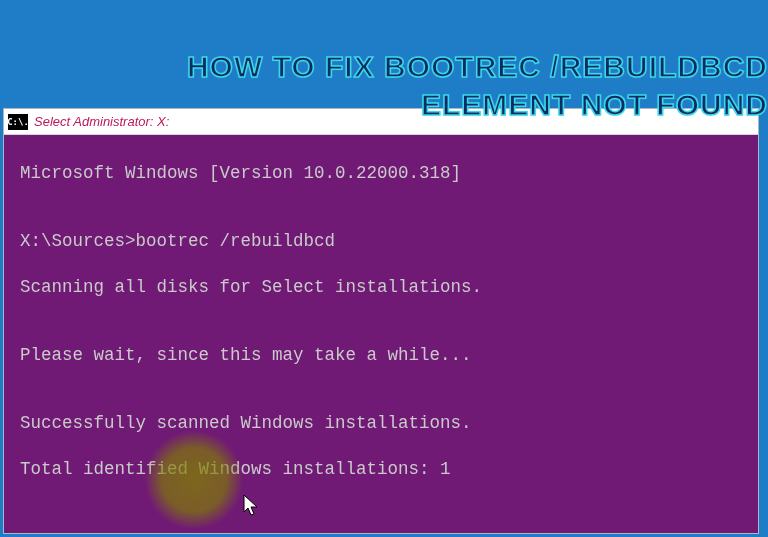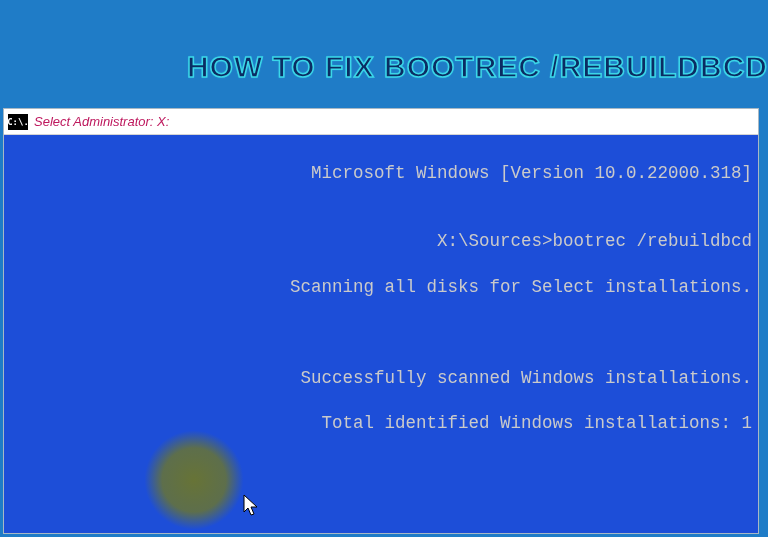--- a/index.html
+++ b/index.html
@@ -63,31 +63,30 @@
     }
     .titlebar-text {
       font-family: "Segoe UI", Arial, sans-serif;
       font-size: 13px;
       font-style: italic;
       color: #be185d;
       white-space: nowrap;
       overflow: hidden;
     }
     .terminal-body {
-      background: #1d4ed8;
+      background: #701a75;
       color: #cacaca;
       font-family: Consolas, "Courier New", monospace;
       font-size: 17.5px;
       line-height: 1.3;
-      padding: 4px 6px;
+      padding: 4px 16px;
       height: calc(100% - 26px);
       white-space: pre;
       overflow: hidden;
       position: relative;
-      text-align: right;
     }
     .terminal-line { display: block; }
     .cursor-spot {
       position: absolute;
       width: 100px;
       height: 100px;
       left: 140px;
       top: 295px;
       background: radial-gradient(circle, rgba(128,128,0,0.75) 0%, rgba(128,128,0,0.65) 45%, rgba(128,128,0,0) 70%);
       border-radius: 50%;
@@ -102,33 +101,35 @@
     .mouse-cursor svg {
       width: 18px;
       height: 24px;
     }
   </style>
 </head>
 <body>
 
 <div class="headline">
   <div class="headline-text">HOW TO FIX BOOTREC /REBUILDBCD</div>
+  <div class="headline-text">ELEMENT NOT FOUND</div>
 </div>
 
 <div class="terminal-window">
   <div class="titlebar">
     <div class="titlebar-icon">C:\.</div>
     <div class="titlebar-text">Select Administrator: X:</div>
   </div>
   <div class="terminal-body">
 <span class="terminal-line">Microsoft Windows [Version 10.0.22000.318]</span>
 <span class="terminal-line"></span>
 <span class="terminal-line">X:\Sources&gt;bootrec /rebuildbcd</span>
 <span class="terminal-line">Scanning all disks for Select installations.</span>
 <span class="terminal-line"></span>
+<span class="terminal-line">Please wait, since this may take a while...</span>
 <span class="terminal-line"></span>
 <span class="terminal-line">Successfully scanned Windows installations.</span>
 <span class="terminal-line">Total identified Windows installations: 1</span>
 
 
 
 <span class="terminal-line"></span>
 
     <div class="cursor-spot"></div>
     <div class="mouse-cursor">

